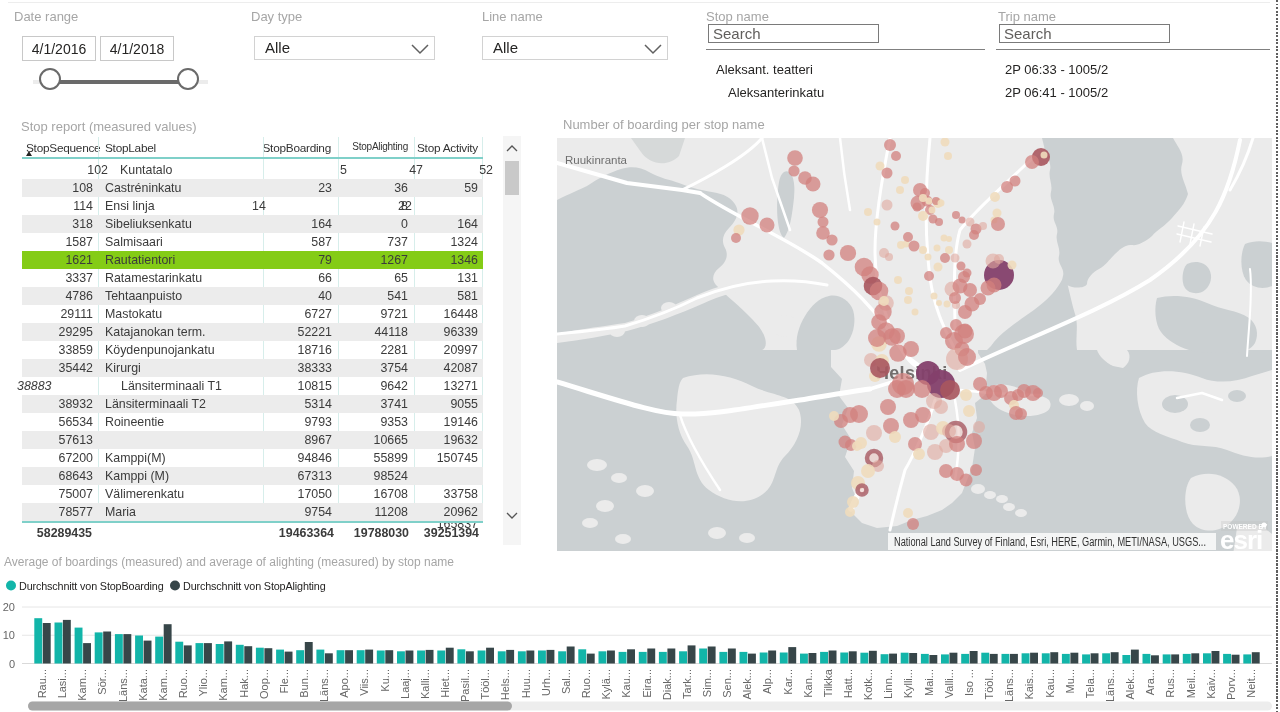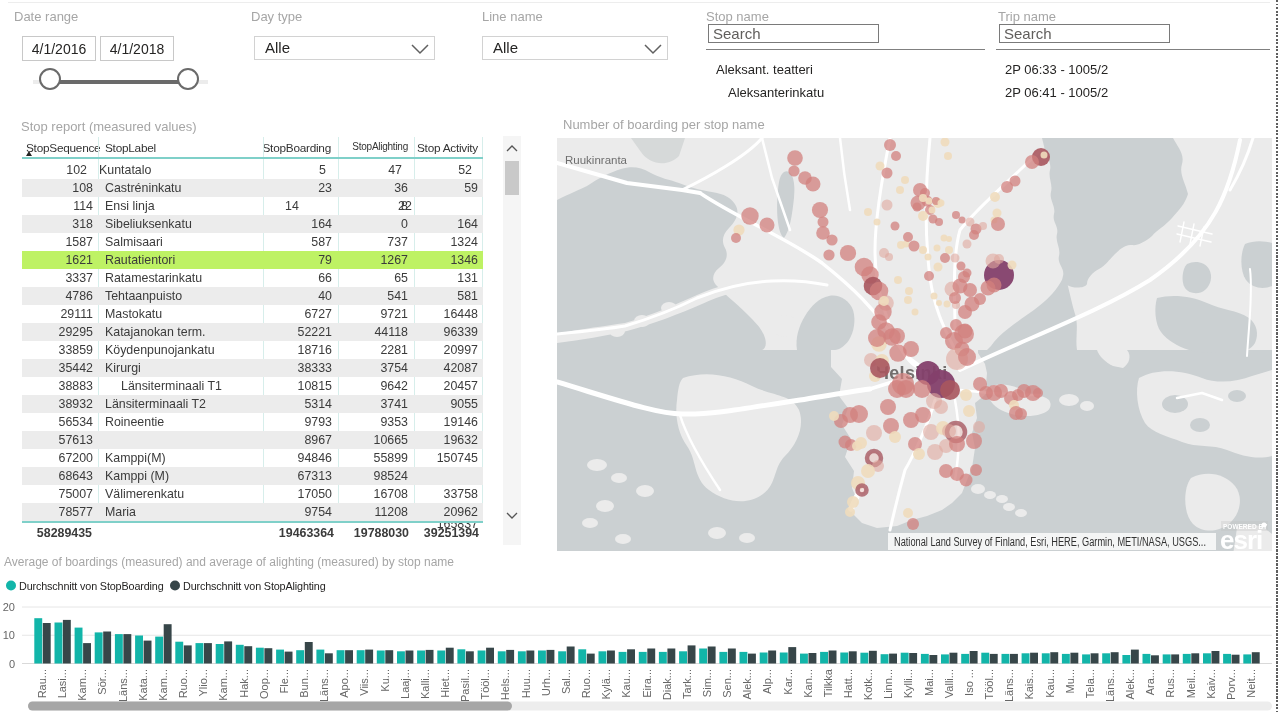--- a/index.html
+++ b/index.html
@@ -52,56 +52,56 @@
 <div class="abs" style="left:251px;top:141px;width:80px;text-align:right;font-size:11.8px;letter-spacing:-0.25px;color:#333;">StopBoarding</div>
 <div class="abs" style="left:328px;top:141px;width:80px;text-align:right;font-size:10px;letter-spacing:-0.25px;color:#333;">StopAlighting</div>
 <div class="abs" style="left:398px;top:141px;width:80px;text-align:right;font-size:11.8px;letter-spacing:-0.25px;color:#333;">Stop Activity</div>
 <div class="abs" style="left:26px;top:150.5px;width:0;height:0;border-left:3.5px solid transparent;border-right:3.5px solid transparent;border-bottom:5px solid #252423;"></div>
 <div class="sep" style="left:98px;"></div>
 <div class="sep" style="left:263px;"></div>
 <div class="sep" style="left:338px;"></div>
 <div class="sep" style="left:414px;"></div>
 <div class="sep" style="left:482px;"></div>
 <div class="abs" style="left:22px;top:157px;width:460.5px;height:2px;background:#7fd0c9;"></div>
-<div style="position:absolute;left:16px;top:160.8px;width:460.5px;height:18px;">
+<div style="position:absolute;left:37px;top:160.8px;width:460.5px;height:18px;">
     <span class="tc" style="left:-5px;width:76px;text-align:right;">102</span>
     <span class="tc" style="left:83px;width:170px;">Kuntatalo</span>
     <span class="tc" style="left:230px;width:80px;text-align:right;">5</span>
     <span class="tc" style="left:306px;width:80px;text-align:right;">47</span>
     <span class="tc" style="left:376px;width:80px;text-align:right;">52</span>
   </div>
 <div style="position:absolute;left:22px;top:178.8px;width:460.5px;height:18px;background:#ececec;">
     <span class="tc" style="left:-5px;width:76px;text-align:right;">108</span>
     <span class="tc" style="left:83px;width:170px;">Castréninkatu</span>
     <span class="tc" style="left:230px;width:80px;text-align:right;">23</span>
     <span class="tc" style="left:306px;width:80px;text-align:right;">36</span>
     <span class="tc" style="left:376px;width:80px;text-align:right;">59</span>
   </div>
 <div style="position:absolute;left:22px;top:196.8px;width:460.5px;height:18px;">
     <span class="tc" style="left:-5px;width:76px;text-align:right;">114</span>
     <span class="tc" style="left:83px;width:170px;">Ensi linja</span>
-    <span class="tc" style="left:230px;width:80px;text-align:center;">14</span>
+    <span class="tc" style="left:230px;width:80px;text-align:left;">14</span>
     <span class="tc" style="left:306px;width:80px;text-align:right;">8</span>
     <span class="tc" style="left:376px;width:80px;">22</span>
   </div>
 <div style="position:absolute;left:22px;top:214.8px;width:460.5px;height:18px;background:#ececec;">
     <span class="tc" style="left:-5px;width:76px;text-align:right;">318</span>
     <span class="tc" style="left:83px;width:170px;">Sibeliuksenkatu</span>
     <span class="tc" style="left:230px;width:80px;text-align:right;">164</span>
     <span class="tc" style="left:306px;width:80px;text-align:right;">0</span>
     <span class="tc" style="left:376px;width:80px;text-align:right;">164</span>
   </div>
 <div style="position:absolute;left:22px;top:232.8px;width:460.5px;height:18px;">
     <span class="tc" style="left:-5px;width:76px;text-align:right;">1587</span>
     <span class="tc" style="left:83px;width:170px;">Salmisaari</span>
     <span class="tc" style="left:230px;width:80px;text-align:right;">587</span>
     <span class="tc" style="left:306px;width:80px;text-align:right;">737</span>
     <span class="tc" style="left:376px;width:80px;text-align:right;">1324</span>
   </div>
-<div style="position:absolute;left:22px;top:250.8px;width:460.5px;height:18px;background:#bef264;">
+<div style="position:absolute;left:22px;top:250.8px;width:460.5px;height:18px;background:#84cc16;">
     <span class="tc" style="left:-5px;width:76px;text-align:right;">1621</span>
     <span class="tc" style="left:83px;width:170px;">Rautatientori</span>
     <span class="tc" style="left:230px;width:80px;text-align:right;">79</span>
     <span class="tc" style="left:306px;width:80px;text-align:right;">1267</span>
     <span class="tc" style="left:376px;width:80px;text-align:right;">1346</span>
   </div>
 <div style="position:absolute;left:22px;top:268.8px;width:460.5px;height:18px;">
     <span class="tc" style="left:-5px;width:76px;text-align:right;">3337</span>
     <span class="tc" style="left:83px;width:170px;">Ratamestarinkatu</span>
     <span class="tc" style="left:230px;width:80px;text-align:right;">66</span>
@@ -137,25 +137,25 @@
     <span class="tc" style="left:376px;width:80px;text-align:right;">20997</span>
   </div>
 <div style="position:absolute;left:22px;top:358.8px;width:460.5px;height:18px;background:#ececec;">
     <span class="tc" style="left:-5px;width:76px;text-align:right;">35442</span>
     <span class="tc" style="left:83px;width:170px;">Kirurgi</span>
     <span class="tc" style="left:230px;width:80px;text-align:right;">38333</span>
     <span class="tc" style="left:306px;width:80px;text-align:right;">3754</span>
     <span class="tc" style="left:376px;width:80px;text-align:right;">42087</span>
   </div>
 <div style="position:absolute;left:22px;top:376.8px;width:460.5px;height:18px;">
-    <span class="tc" style="left:-5px;width:76px;text-align:right;">38883</span>
+    <span class="tc" style="left:-5px;width:76px;text-align:left;font-style:italic;">38883</span>
     <span class="tc" style="left:83px;width:170px;margin-left:16px;">Länsiterminaali T1</span>
     <span class="tc" style="left:230px;width:80px;text-align:right;">10815</span>
     <span class="tc" style="left:306px;width:80px;text-align:right;">9642</span>
-    <span class="tc" style="left:376px;width:80px;text-align:right;">20457</span>
+    <span class="tc" style="left:376px;width:80px;text-align:right;">13271</span>
   </div>
 <div style="position:absolute;left:22px;top:394.8px;width:460.5px;height:18px;background:#ececec;">
     <span class="tc" style="left:-5px;width:76px;text-align:right;">38932</span>
     <span class="tc" style="left:83px;width:170px;">Länsiterminaali T2</span>
     <span class="tc" style="left:230px;width:80px;text-align:right;">5314</span>
     <span class="tc" style="left:306px;width:80px;text-align:right;">3741</span>
     <span class="tc" style="left:376px;width:80px;text-align:right;">9055</span>
   </div>
 <div style="position:absolute;left:22px;top:412.8px;width:460.5px;height:18px;">
     <span class="tc" style="left:-5px;width:76px;text-align:right;">56534</span>

